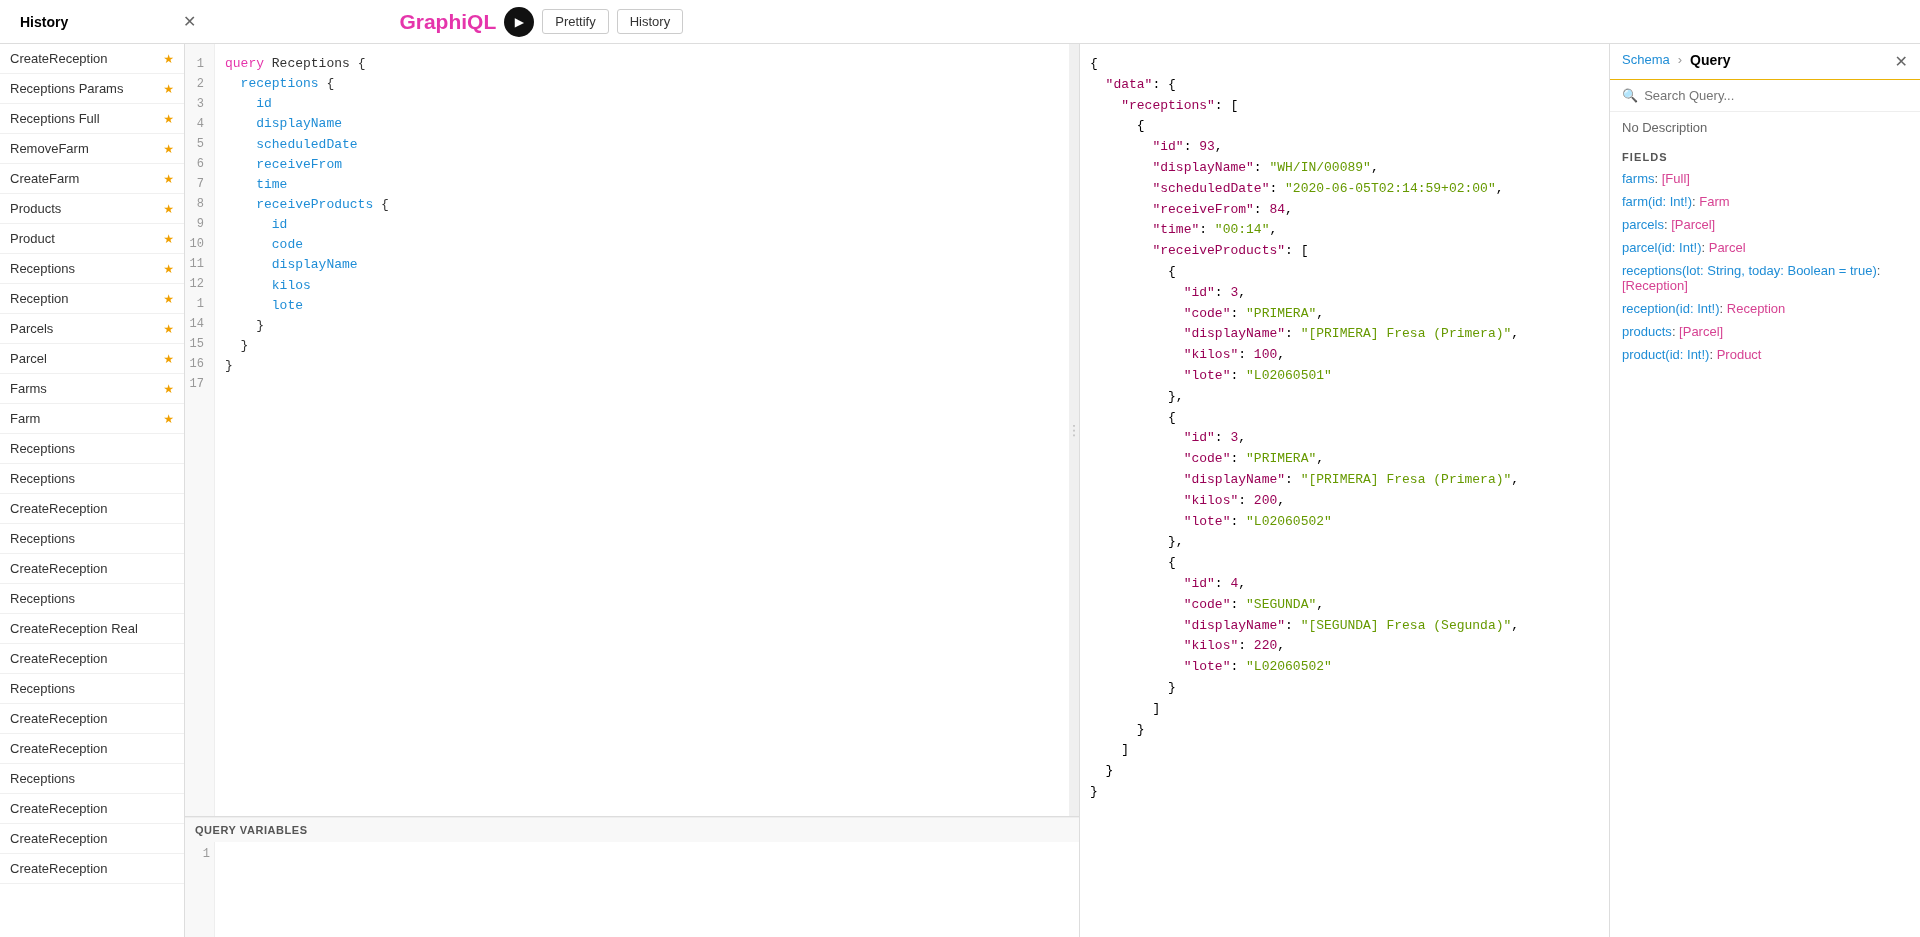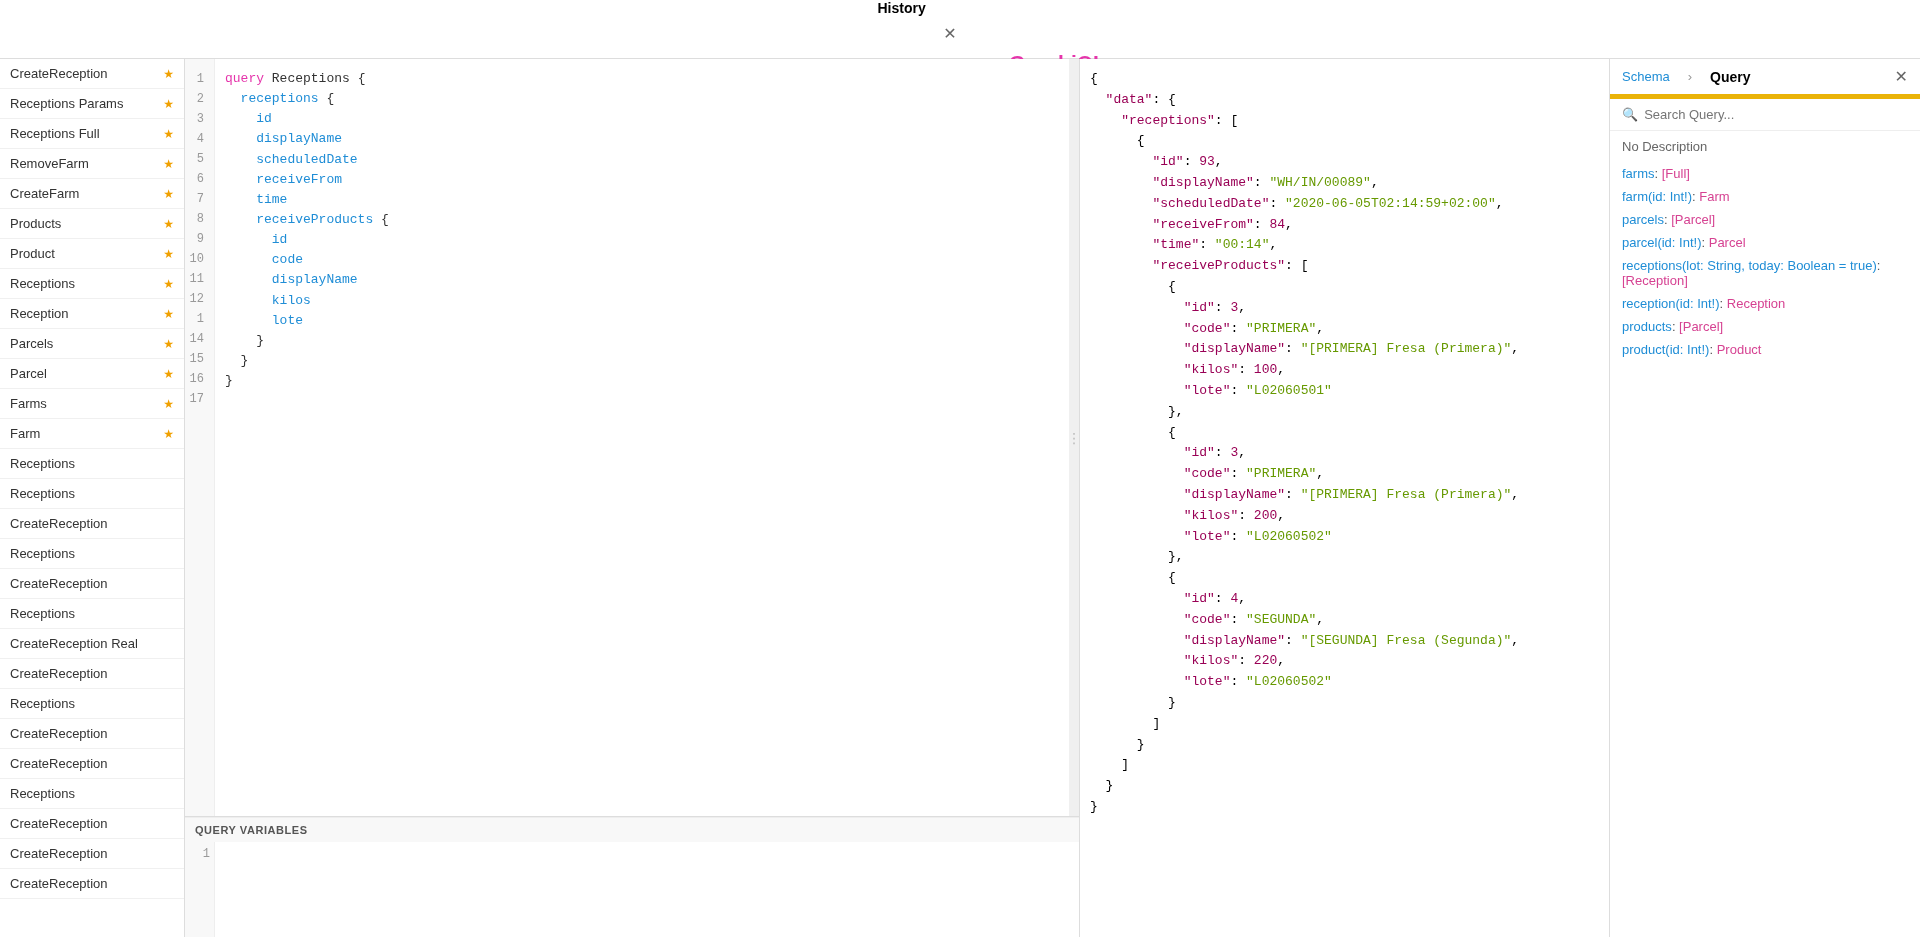--- a/index.html
+++ b/index.html
@@ -1,20 +1,20 @@
 <!DOCTYPE html>
 <html><head>
   <meta charset="utf-8">
   <style>
     * { box-sizing: border-box; margin: 0; padding: 0; }
     body { font-family: -apple-system, BlinkMacSystemFont, 'Segoe UI', sans-serif; font-size: 13px; background: #fff; overflow: hidden; }
 
     
     .app-container { display: flex; flex-direction: column; width: 1920px; height: 937px; }
-    .top-bar { display: flex; align-items: center; height: 59px; border-bottom: 1px solid #ddd; background: #fff; padding: 0 10px; gap: 8px; flex-direction: column; }
+    .top-bar { display: flex; align-items: center; height: 44px; border-bottom: 1px solid #ddd; background: #fff; padding: 0 10px; gap: 8px; }
     .main-area { display: flex; flex: 1; overflow: hidden; }
 
     
     .history-sidebar { width: 185px; border-right: 1px solid #ddd; display: flex; flex-direction: column; overflow: hidden; background: #fff; }
     .history-list { flex: 1; overflow-y: scroll; }
     .history-item { display: flex; align-items: center; justify-content: space-between; padding: 7px 10px; border-bottom: 1px solid #f0f0f0; cursor: pointer; font-size: 13px; color: #333; }
     .star-icon { color: #f0a000; font-size: 12px; }
 
     
     .app-logo { font-size: 21px; font-weight: 600; color: #e535ab; margin-left: 185px; padding-left: 10px; }
@@ -36,21 +36,21 @@
 
     
     .gutter { width: 10px; background: #f0f0f0; cursor: col-resize; display: flex; align-items: center; justify-content: center; }
     .gutter::after { content: '⋮'; color: #bbb; font-size: 14px; }
 
     
     .result-section { width: 530px; overflow-y: auto; padding: 10px; font-family: 'Courier New', monospace; font-size: 13px; line-height: 1.6; background: #fff; border-right: 1px solid #ddd; }
 
     
     .schema-panel { width: 310px; display: flex; flex-direction: column; background: #fff; }
-    .schema-panel-header { display: flex; align-items: center; padding: 8px 12px; border-bottom: 5px solid #eab308; gap: 18px; }
+    .schema-panel-header { display: flex; align-items: flex-start; padding: 8px 12px; border-bottom: 1px solid #eab308; gap: 8px; }
     .schema-nav-btn { color: #1f8dd6; font-size: 13px; cursor: pointer; background: none; border: none; padding: 0; }
     .schema-nav-sep { color: #999; }
     .schema-panel-title { font-weight: 700; font-size: 14px; }
     .schema-close-btn { margin-left: auto; background: none; border: none; cursor: pointer; font-size: 16px; color: #666; }
     .schema-search { display: flex; align-items: center; padding: 8px 12px; border-bottom: 1px solid #eee; gap: 6px; }
     .schema-search input { border: none; outline: none; font-size: 13px; flex: 1; }
     .schema-no-desc { padding: 8px 12px; color: #666; font-size: 13px; }
     .schema-fields-label { padding: 8px 12px 4px; font-size: 11px; font-weight: 700; letter-spacing: 0.1em; color: #555; text-transform: uppercase; }
     .schema-field-item { padding: 4px 12px; font-size: 13px; cursor: pointer; }
     .field-name { color: #1f8dd6; }
@@ -288,20 +288,21 @@
         <button class="schema-nav-btn">Schema</button>
         <span class="schema-nav-sep">›</span>
         <span class="schema-panel-title">Query</span>
         <button class="schema-close-btn">✕</button>
       </div>
       <div class="schema-search">
         <span style="color:#999;">🔍</span>
         <input type="text" style="border: none; outline: none; font-size: 13px; flex: 1 1 0%;" placeholder="Search Query...">
       </div>
       <div class="schema-no-desc">No Description</div>
+      <div class="schema-fields-label">FIELDS</div>
       <div id="schema-fields-container">
           <div class="schema-field-item"><span class="field-name">farms</span><span class="field-type">: </span><span class="field-type-link">[Full]</span></div>
           <div class="schema-field-item"><span class="field-name">farm(id: Int!)</span><span class="field-type">: </span><span class="field-type-link">Farm</span></div>
           <div class="schema-field-item"><span class="field-name">parcels</span><span class="field-type">: </span><span class="field-type-link">[Parcel]</span></div>
           <div class="schema-field-item"><span class="field-name">parcel(id: Int!)</span><span class="field-type">: </span><span class="field-type-link">Parcel</span></div>
           <div class="schema-field-item"><span class="field-name">receptions(lot: String, today: Boolean = true)</span><span class="field-type">: </span><span class="field-type-link">[Reception]</span></div>
           <div class="schema-field-item"><span class="field-name">reception(id: Int!)</span><span class="field-type">: </span><span class="field-type-link">Reception</span></div>
           <div class="schema-field-item"><span class="field-name">products</span><span class="field-type">: </span><span class="field-type-link">[Parcel]</span></div>
           <div class="schema-field-item"><span class="field-name">product(id: Int!)</span><span class="field-type">: </span><span class="field-type-link">Product</span></div>
         </div>

